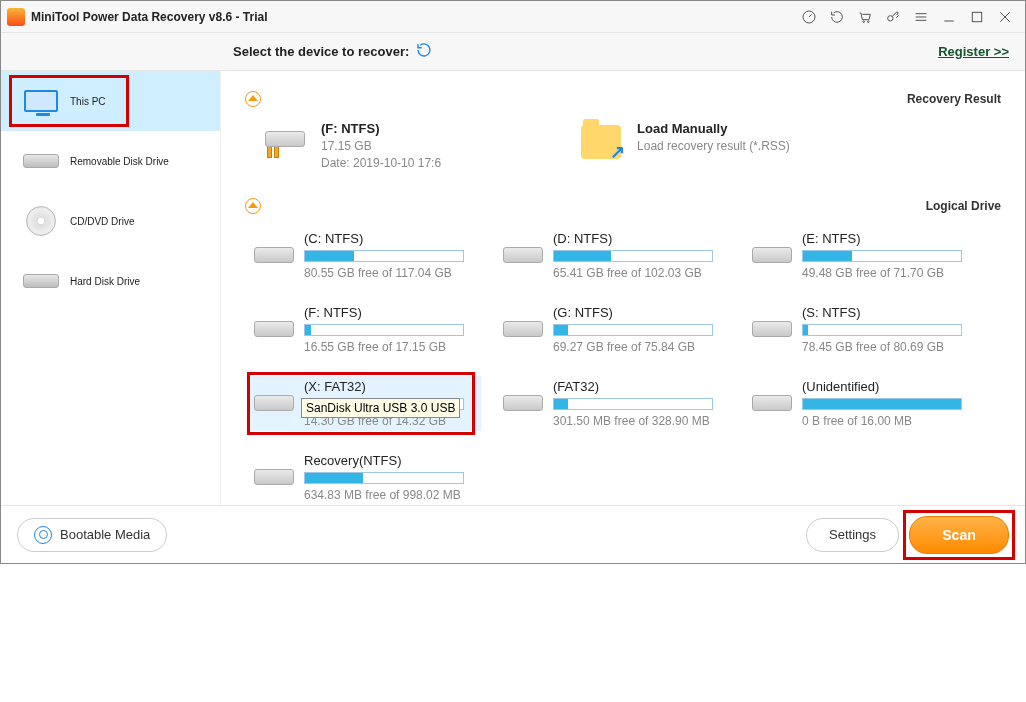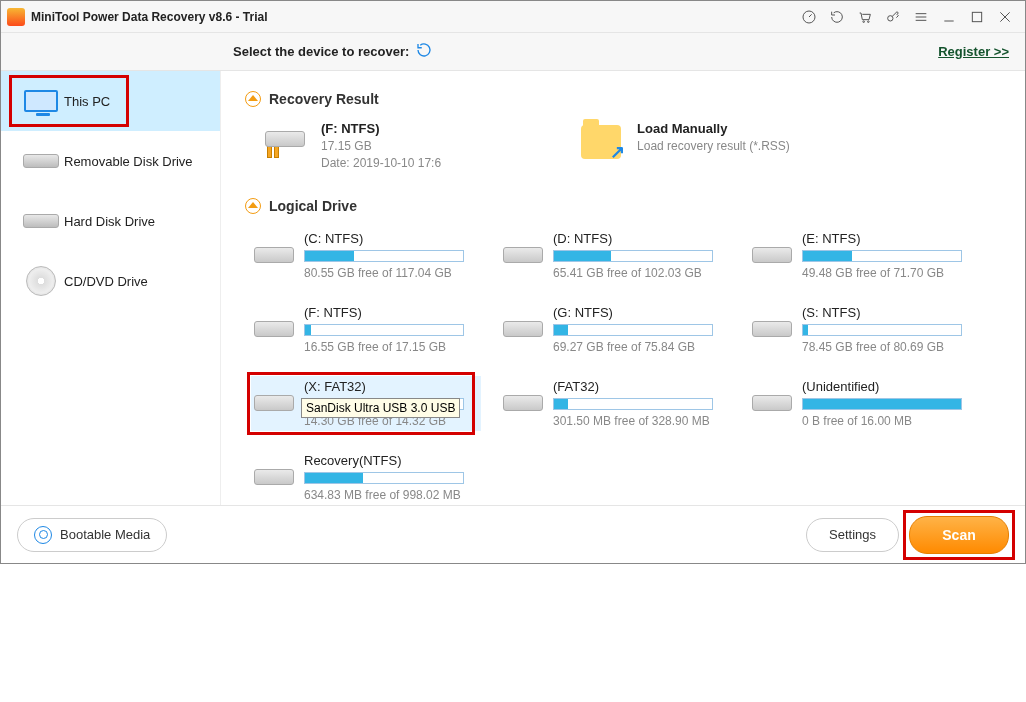--- a/index.html
+++ b/index.html
@@ -12,32 +12,32 @@
 .titlebar .tbicon { width: 28px; height: 28px; display: flex; align-items: center; justify-content: center; color: #555; cursor: pointer; font-size: 14px; }
 .titlebar .tbicon svg { width: 16px; height: 16px; stroke: #555; fill: none; stroke-width: 1.5; }
 .topstrip { height: 38px; background: #f7f7f7; border-bottom: 1px solid #e5e5e5; display: flex; align-items: center; padding: 0 16px; }
 .topstrip .sel-label { font-size: 13px; font-weight: 600; color: #222; margin-left: 216px; }
 .topstrip .refresh { margin-left: 6px; color: #1e88e5; }
 .topstrip .refresh svg { width: 18px; height: 18px; stroke: #1e88e5; fill: none; stroke-width: 1.8; }
 .topstrip .spacer { flex: 1; }
 .topstrip .register { color: #14532d; font-weight: 700; font-size: 13px; text-decoration: underline; cursor: pointer; }
 .body { flex: 1; display: flex; overflow: hidden; }
 .sidebar { width: 220px; background: #fff; border-right: 1px solid #eee; padding-top: 0; }
-.side-item { display: flex; align-items: center; height: 60px; padding-left: 20px; gap: 3px; font-size: 13px; color: #222; cursor: pointer; }
+.side-item { display: flex; align-items: center; height: 60px; padding-left: 20px; gap: 9px; font-size: 10px; color: #222; cursor: pointer; }
 .side-item.active { background: #cfeeff; }
 .highlight-box { border: 3px solid #d40000; }
 .sidebar .wrap1 { position: relative; }
 .sidebar .hlbox1 { position: absolute; left: 8px; top: 4px; width: 120px; height: 52px; pointer-events: none; }
 .dev-icon { width: 40px; height: 28px; display: flex; align-items: center; justify-content: center; }
 .monitor { width: 34px; height: 22px; border: 2px solid #1e88e5; border-radius: 2px; position: relative; background: #cfe8ff; }
 .monitor:after { content: ""; position: absolute; bottom: -6px; left: 10px; width: 14px; height: 3px; background: #1e88e5; border-radius: 1px; }
 .hdd { width: 36px; height: 14px; border-radius: 3px; background: linear-gradient(#e8e8e8,#bdbdbd); border: 1px solid #aaa; }
 .cd { width: 30px; height: 30px; border-radius: 50%; background: radial-gradient(circle, #fff 15%, #ddd 16%, #eee 60%, #ccc 100%); border: 1px solid #bbb; }
 .main { flex: 1; overflow: auto; padding: 20px 24px 0 24px; }
-.section-head { display: flex; align-items: center; gap: 8px; font-size: 14px; font-weight: 600; color: #333; margin-bottom: 14px; }
+.section-head { display: flex; align-items: center; gap: 8px; font-size: 12px; font-weight: 600; color: #333; margin-bottom: 14px; justify-content: space-between; }
 .section-head .arrow { width: 16px; height: 16px; border: 1.5px solid #f39c12; border-radius: 50%; display: flex; align-items: center; justify-content: center; }
 .section-head .arrow:before { content: ""; border-left: 5px solid transparent; border-right: 5px solid transparent; border-bottom: 6px solid #f39c12; transform: translateY(-1px); }
 .recovery-row { display: flex; gap: 40px; margin-left: 20px; margin-bottom: 28px; }
 .rec-item { display: flex; gap: 12px; align-items: flex-start; cursor: pointer; }
 .rec-item .thumb { width: 44px; height: 30px; margin-top: 4px; }
 .drive-thumb { width: 40px; height: 16px; border-radius: 3px; background: linear-gradient(#eaeaea,#c9c9c9); border: 1px solid #aaa; position: relative; top: 6px; }
 .rec-item .info .t1 { font-size: 13px; color: #222; font-weight: 600; }
 .rec-item .info .t2 { font-size: 12px; color: #888; margin-top: 3px; }
 .folder-thumb { width: 40px; height: 34px; background: #ffd76a; border-radius: 4px; position: relative; }
 .folder-thumb:before { content: ""; position: absolute; left: 2px; top: -6px; width: 16px; height: 8px; background: #ffd76a; border-radius: 2px 2px 0 0; }
@@ -145,29 +145,29 @@
         <div class="hlbox1 highlight-box"></div>
       </div>
       <div class="side-item">
         <div class="dev-icon">
             <div class="hdd"></div>
           </div>
         <span>Removable Disk Drive</span>
       </div>
       <div class="side-item">
         <div class="dev-icon">
-            <div class="hdd"></div>
-          </div>
-        <span>Hard Disk Drive</span>
+            <div class="cd"></div>
+          </div>
+        <span>CD/DVD Drive</span>
       </div>
       <div class="side-item">
         <div class="dev-icon">
-            <div class="cd"></div>
-          </div>
-        <span>CD/DVD Drive</span>
+            <div class="hdd"></div>
+          </div>
+        <span>Hard Disk Drive</span>
       </div>
     </div>
 
     <div class="main">
 
       <div class="section-head">
         <div class="arrow"></div>
         <span>Recovery Result</span>
       </div>
 

